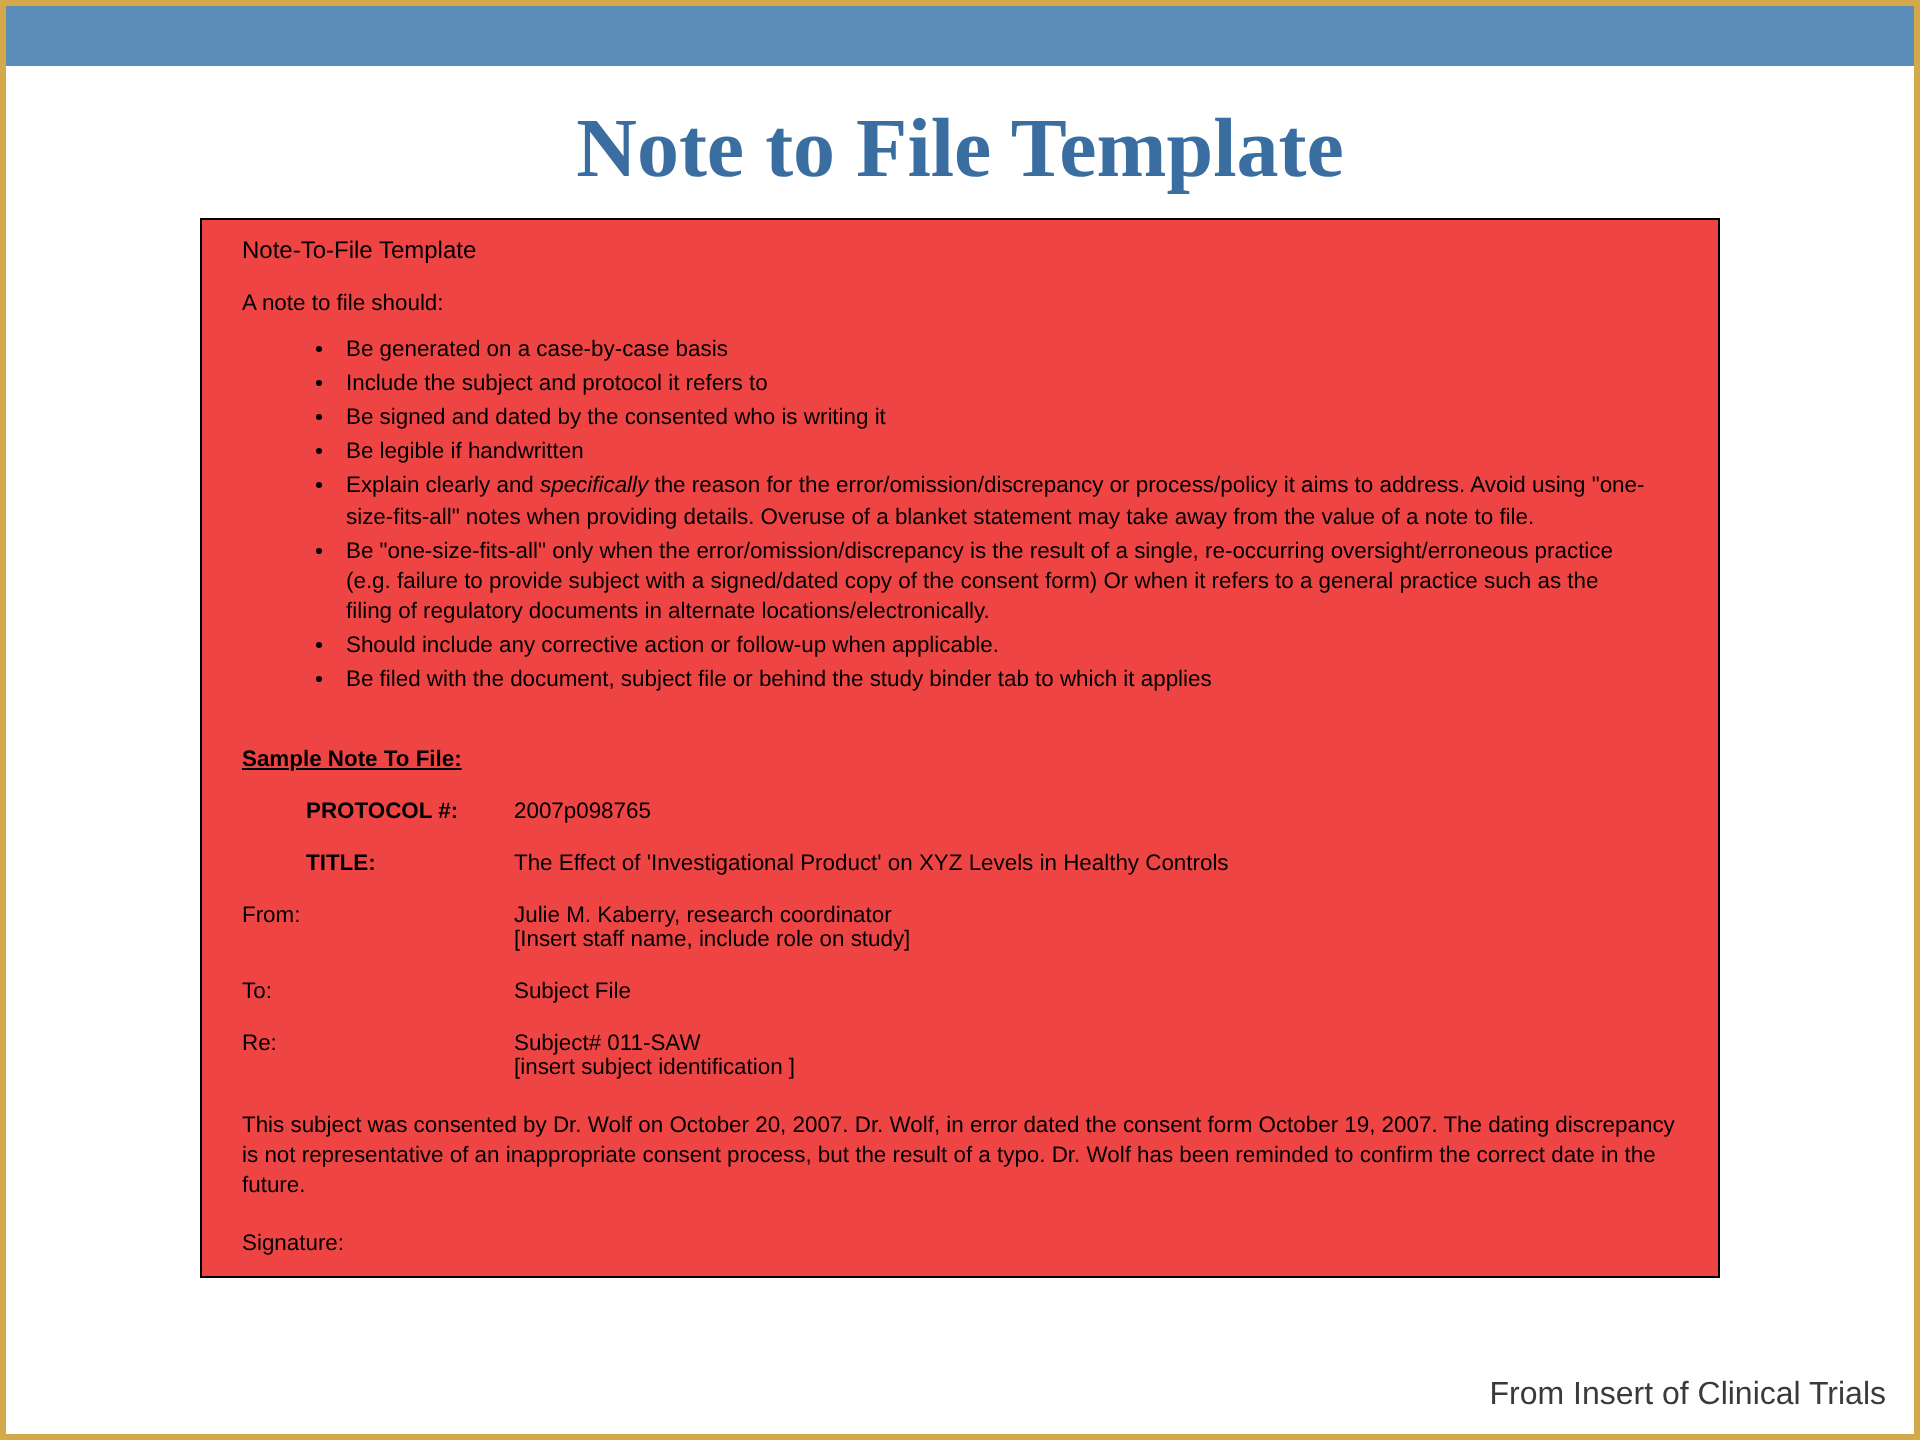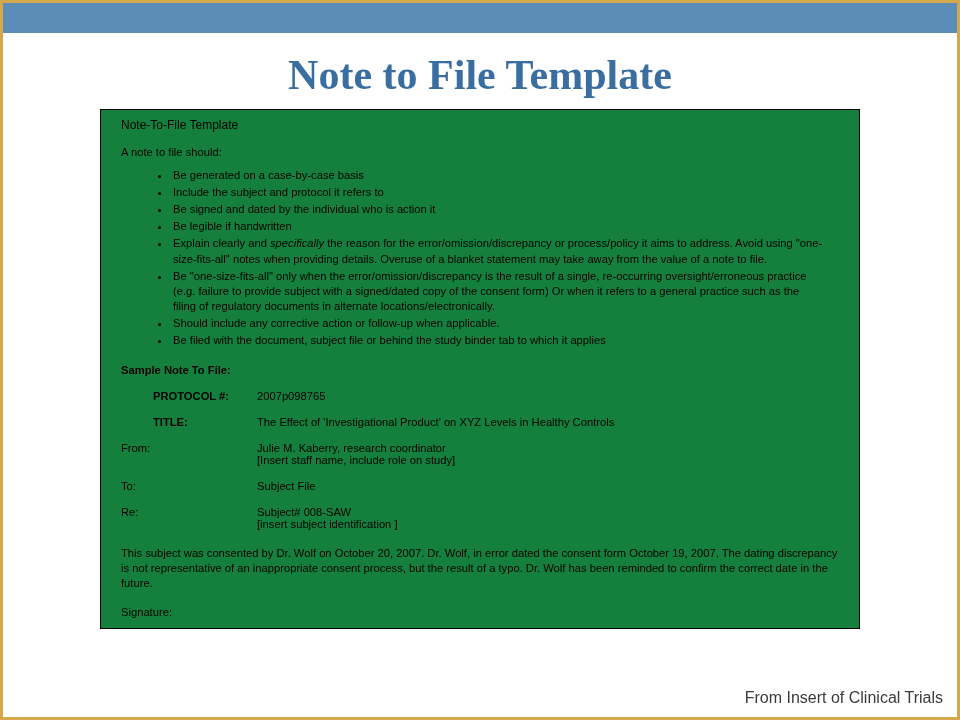--- a/index.html
+++ b/index.html
@@ -1,25 +1,25 @@
 <!DOCTYPE html>
 <html><head>
   <meta charset="utf-8">
   <style>
     * { box-sizing: border-box; margin: 0; padding: 0; }
     body { width: 960px; height: 720px; font-family: Arial, sans-serif; background: #fff; }
     .outer-border { width: 960px; height: 720px; border: 3px solid #d4a84b; position: relative; background: #fff; }
     .top-band { width: 100%; height: 30px; background: #5b8db8; }
     .slide-title { font-family: "Times New Roman", Times, serif; font-size: 42px; font-weight: bold; color: #3a6da0; text-align: center; margin: 18px 0 10px; }
-    .doc-frame { width: 760px; margin: 0 auto; border: 1px solid #000; background: #15803d; padding: 8px 20px 10px 20px; font-size: 11.2px; color: #000; }
+    .doc-frame { width: 760px; margin: 0 auto; border: 1px solid #000; background: #ef4444; padding: 8px 20px 10px 20px; font-size: 11.2px; color: #000; }
     .doc-heading { font-size: 12px; font-weight: normal; }
     .intro { margin-top: 14px; }
     .bullets { margin: 10px 15px 10px 50px; list-style: disc; }
     .bullets li { margin: 2px 0; line-height: 1.35; padding-left: 2px; }
-    .section-title { font-weight: bold; margin-top: 16px; }
+    .section-title { font-weight: bold; text-decoration: underline; margin-top: 26px; }
     .field-row { display: flex; margin-top: 14px; }
     .field-row .label { width: 136px; font-weight: normal; }
     .field-row.bold .label { font-weight: bold; padding-left: 32px; }
     .field-row .value { flex: 1; }
     .field-row .value .hint { display: block; }
     .body-text { margin-top: 16px; line-height: 1.35; }
     .sig { margin-top: 14px; }
     .attribution { position: absolute; right: 14px; bottom: 10px; font-size: 16px; color: #3a3a3a; }
     em.italic { font-style: italic; }
   </style>
@@ -30,21 +30,21 @@
   <div class="top-band"></div>
   <h1 class="slide-title">Note to File Template</h1>
 
   <div class="doc-frame">
     <div class="doc-heading">Note-To-File Template</div>
     <div class="intro">A note to file should:</div>
 
     <ul class="bullets">
       <li>Be generated on a case-by-case basis</li>
       <li>Include the subject and protocol it refers to</li>
-      <li>Be signed and dated by the individual who is action it</li>
+      <li>Be signed and dated by the consented who is writing it</li>
       <li>Be legible if handwritten</li>
       <li><span>Explain clearly and </span><em class="italic">specifically</em><span> the reason for the error/omission/discrepancy or process/policy it aims to address. Avoid using "one-size-fits-all" notes when providing details. Overuse of a blanket statement may take away from the value of a note to file.</span></li>
       <li>Be "one-size-fits-all" only when the error/omission/discrepancy is the result of a single, re-occurring oversight/erroneous practice (e.g. failure to provide subject with a signed/dated copy of the consent form) Or when it refers to a general practice such as the filing of regulatory documents in alternate locations/electronically.</li>
       <li>Should include any corrective action or follow-up when applicable.</li>
       <li>Be filed with the document, subject file or behind the study binder tab to which it applies</li>
     </ul>
 
     <div class="section-title">Sample Note To File:</div>
 
     <div class="field-row bold">
@@ -66,21 +66,21 @@
     </div>
 
     <div class="field-row">
       <div class="label">To:</div>
       <div class="value">Subject File</div>
     </div>
 
     <div class="field-row">
       <div class="label">Re:</div>
       <div class="value">
-        <span>Subject# 008-SAW</span>
+        <span>Subject# 011-SAW</span>
         <span class="hint">[insert subject identification ]</span>
       </div>
     </div>
 
 
     <div class="body-text">This subject was consented by Dr. Wolf on October 20, 2007. Dr. Wolf, in error dated the consent form October 19, 2007. The dating discrepancy is not representative of an inappropriate consent process, but the result of a typo. Dr. Wolf has been reminded to confirm the correct date in the future.</div>
 
     <div class="sig">Signature:</div>
   </div>
 

